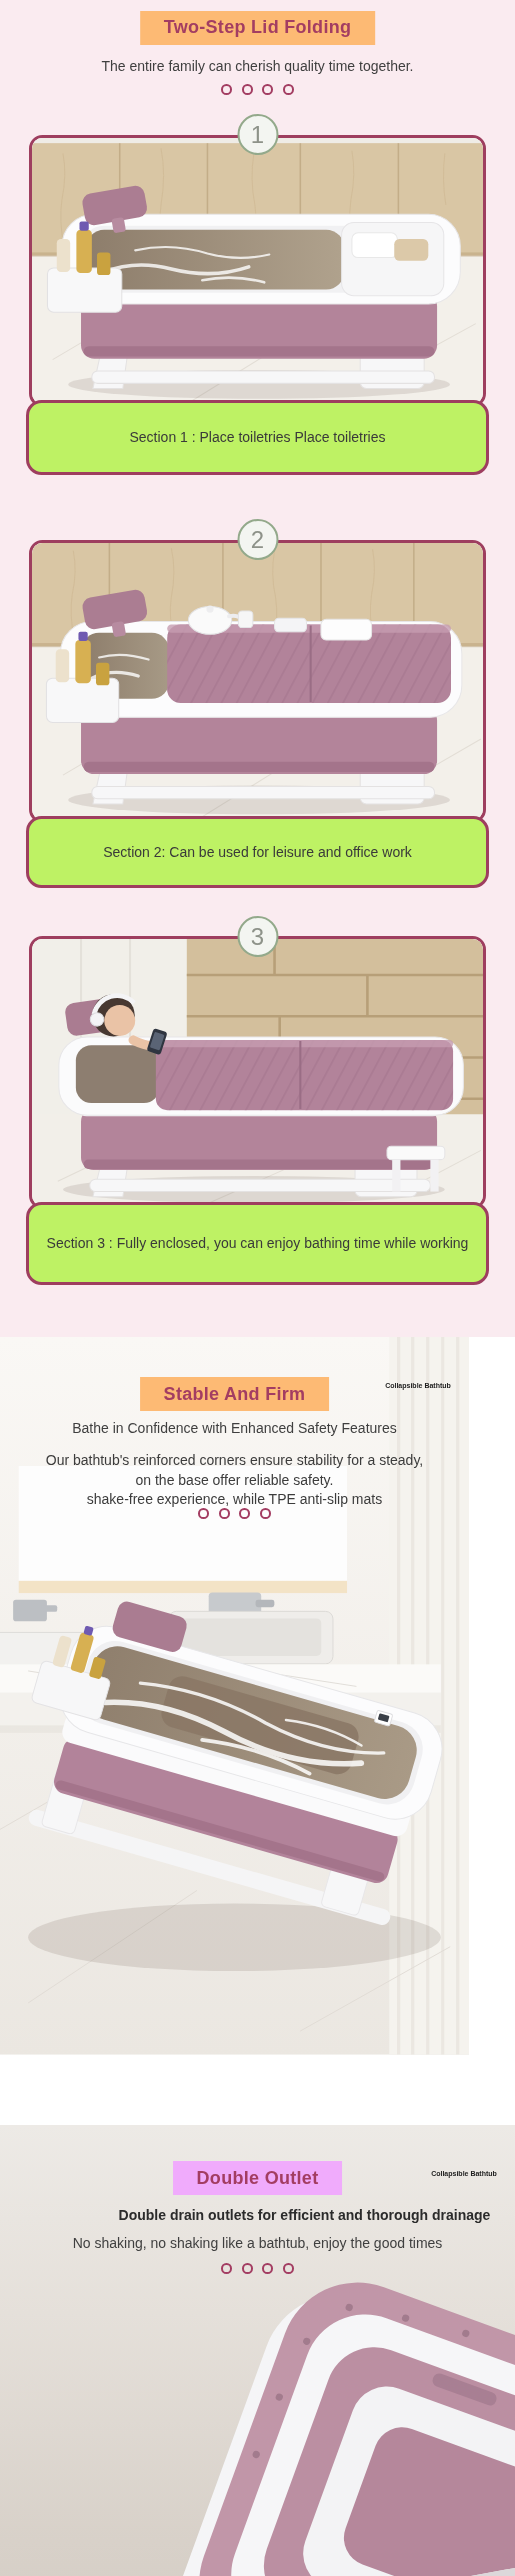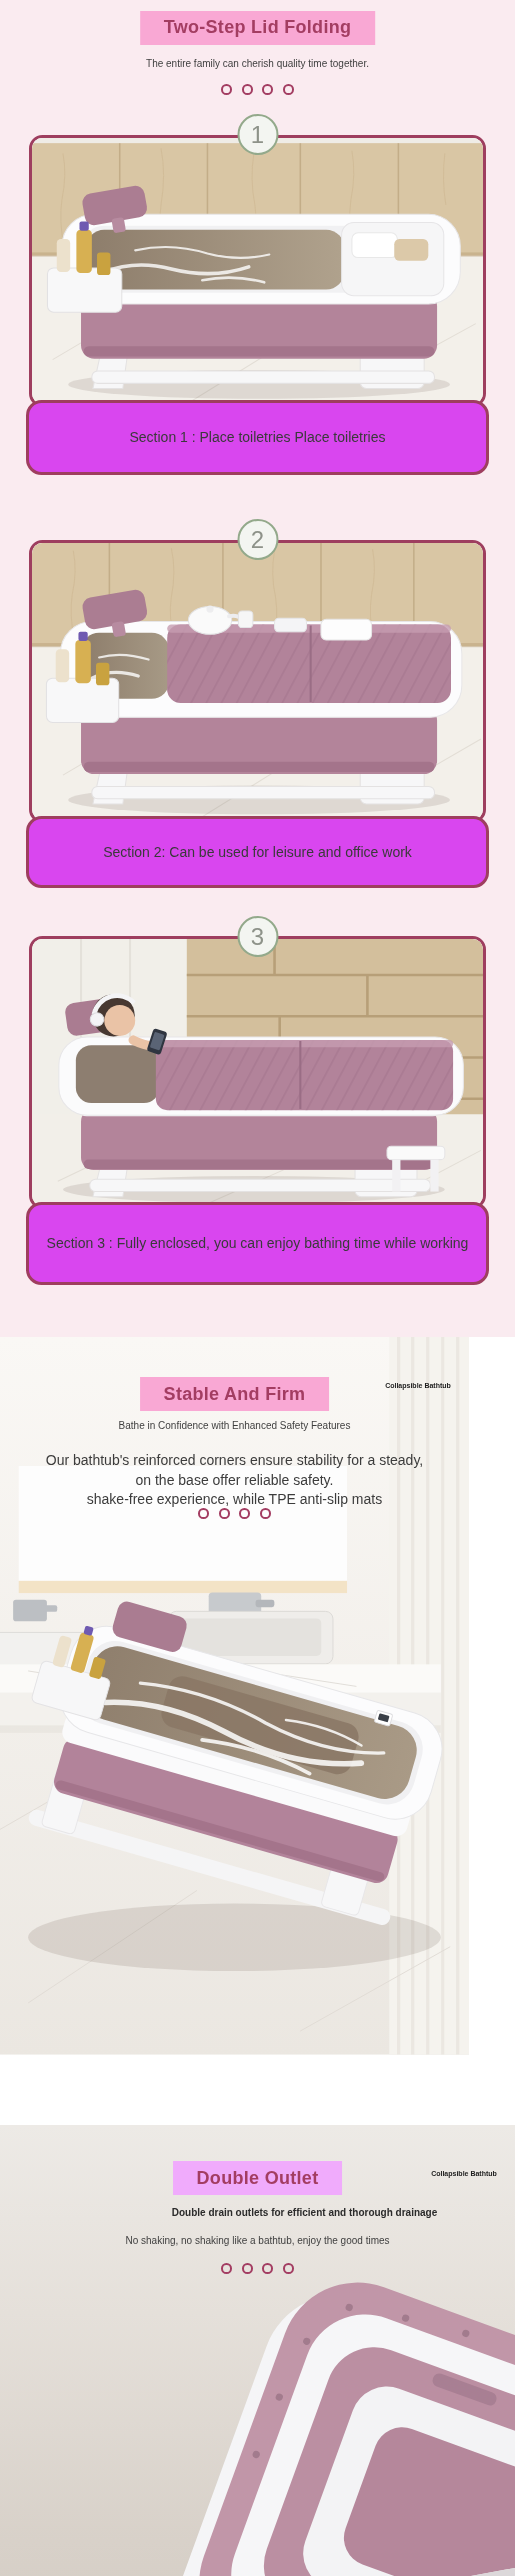--- a/index.html
+++ b/index.html
@@ -1,35 +1,35 @@
 <!DOCTYPE html>
 <html style="font-size:8.2px"><head>
 <meta charset="utf-8">
 <style>
   html,body{margin:0;padding:0;background:#fff;}
   .page{width:515px;height:2879px;margin:0 auto;position:relative;overflow:hidden;
         font-family:"Liberation Sans","DejaVu Sans",sans-serif;}
   
   .sec-fold{position:absolute;top:0;left:0;width:515px;height:1337px;background:#faebf0;}
   .badge{position:absolute;left:50%;transform:translateX(-50%);
-         background:#f9a8d4;color:#a33d62;font-weight:700;font-size:18px;
+         background:#fdba74;color:#a33d62;font-weight:700;font-size:18px;
          padding:6.7px 24px;white-space:nowrap;letter-spacing:0.3px;}
   .badge.outlet-badge{background:#f0abfc;}
-  .subtitle{position:absolute;width:100%;text-align:center;color:#3f3f3f;font-size:10px;}
+  .subtitle{position:absolute;width:100%;text-align:center;color:#3f3f3f;font-size:14px;}
   .dots{position:absolute;width:100%;display:flex;justify-content:center;gap:9.8px;}
   .dot{width:6.7px;height:6.7px;border:2.1px solid #a33d62;border-radius:50%;background:transparent;}
   .step-circle{position:absolute;left:50%;transform:translateX(-50%);width:41px;height:41px;
          box-sizing:border-box;border:2.6px solid #93a98b;border-radius:50%;background:#f3f5f1;
          display:flex;align-items:center;justify-content:center;z-index:5;
          color:#8d9289;font-size:24px;font-weight:500;}
   .photo-box{position:absolute;left:29px;right:29px;box-sizing:border-box;
          border:3.1px solid #9e3e5f;border-radius:13.4px;background:#fff;overflow:hidden;z-index:2;}
   .photo-box svg{display:block;width:100%;height:100%;}
   .caption-box{position:absolute;left:26px;right:26px;box-sizing:border-box;
-         border:3.1px solid #9e3e5f;border-radius:15.5px;background:#d946ef;z-index:3;
+         border:3.1px solid #9e3e5f;border-radius:15.5px;background:#bef264;z-index:3;
          display:flex;align-items:center;justify-content:center;text-align:center;
          color:#3a3a3a;font-size:14px;line-height:1.45;padding:0 17px;}
   
   .sec-stable{position:absolute;top:1337px;left:0;width:469px;height:788px;overflow:hidden;}
   .sec-stable .scene, .sec-outlet .scene{position:absolute;inset:0;}
   .overlay-text{position:absolute;z-index:6;}
   .brand-tag{position:absolute;z-index:6;right:17.5px;width:67px;text-align:center;
          font-size:7px;font-weight:700;color:#1d1d1d;line-height:1.4;}
   .body-line{display:block;text-align:center;color:#3c3c3c;font-size:14px;line-height:19.6px;}
   .headline{font-weight:700;color:#2b2b2b;margin-left:47px;}

